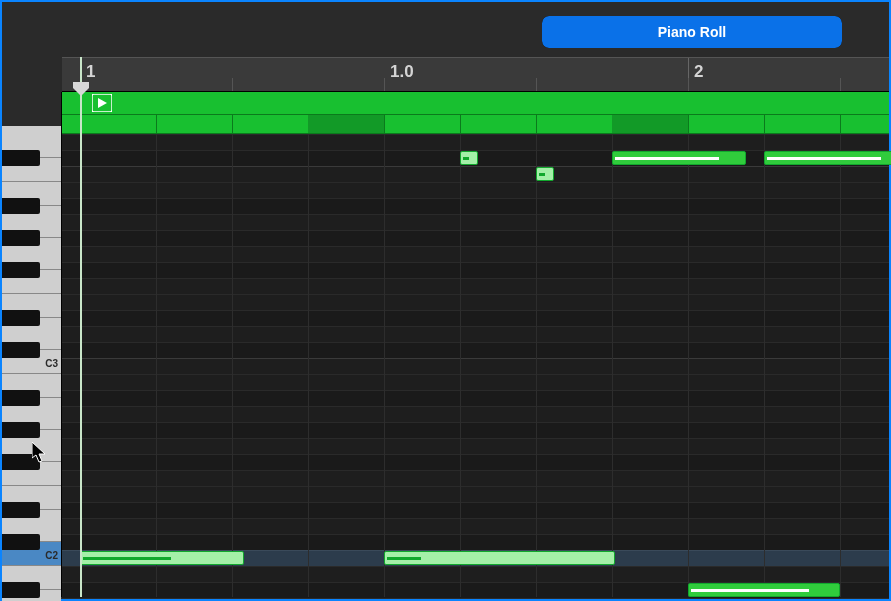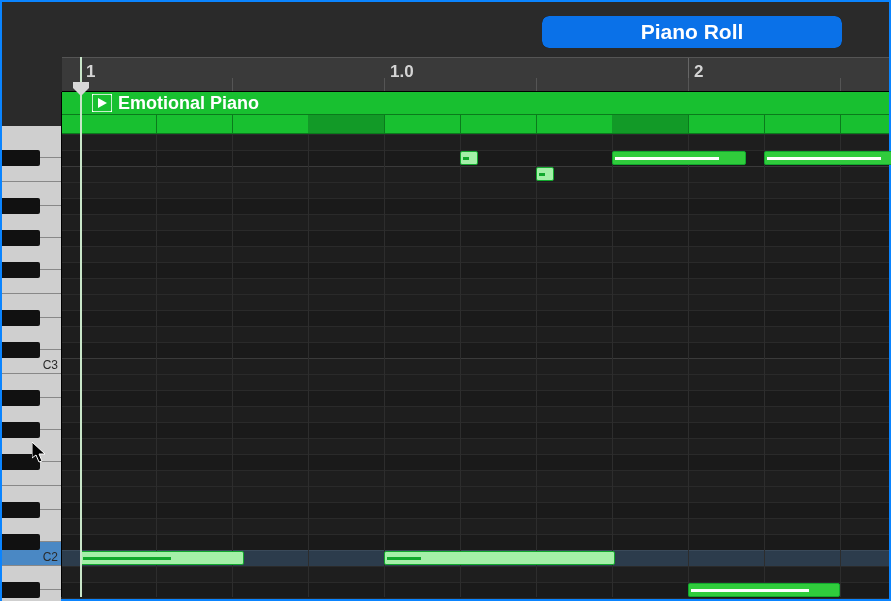--- a/index.html
+++ b/index.html
@@ -4,21 +4,21 @@
 <style>
   * { box-sizing: border-box; margin: 0; padding: 0; font-family: -apple-system, "Helvetica Neue", Arial, sans-serif; }
   html, body { width: 891px; height: 601px; background: #2a2a2a; overflow: hidden; }
   .frame { position: absolute; inset: 0; border: 2px solid #0a84ff; background: #2a2a2a; }
 
   
   .topbar { position: absolute; left: 0; right: 0; top: 0; height: 55px; background: #2a2a2a; }
   .toggle { position: absolute; top: 14px; left: 540px; width: 300px; height: 32px;
             background: #1d1d1d; border-radius: 7px; display: flex; overflow: hidden; }
   .toggle-btn { flex: 1; display: flex; align-items: center; justify-content: center;
-                font-size: 21px; font-weight: 600; color: #fff; cursor: pointer; }
+                font-size: 14px; font-weight: 600; color: #fff; cursor: pointer; }
   .toggle-btn.active { background: #0a71e8; border-radius: 7px; }
 
   
   .ruler { position: absolute; left: 60px; right: 0; top: 55px; height: 35px;
            background: #3a3a3a; border-top: 1px solid #555; border-bottom: 1px solid #000; }
   .ruler-bar  { position: absolute; top: 0; bottom: 0; width: 1px; background: #666; }
   .ruler-beat { position: absolute; top: 20px; bottom: 0; width: 1px; background: #555; }
   .ruler-num  { position: absolute; top: 4px; font-size: 17px; font-weight: 600; color: #d4d4d4; }
 
   
@@ -45,21 +45,21 @@
   
   .piano { position: absolute; left: 0; top: 90px; bottom: 2px; width: 60px;
            background: #cfcfcf; border-right: 1px solid #000; }
   .piano-top { position: absolute; left: 0; right: 0; top: 0; height: 42px;
                background: #2a2a2a; border-bottom: 1px solid #000; }
   .white-key { position: absolute; left: 0; right: 0; background: #cfcfcf;
                border-bottom: 1px solid #888; }
   .white-key.pressed { background: #4a88c4; }
   .black-key { position: absolute; left: 0; width: 38px; background: #111;
                border-radius: 0 2px 2px 0; z-index: 2; }
-  .key-label { position: absolute; right: 3px; bottom: 1px; font-size: 12px; font-weight: 400;
+  .key-label { position: absolute; right: 3px; bottom: 1px; font-size: 10px; font-weight: 700;
                color: #2a2a2a; z-index: 3; pointer-events: none; }
 
   
   .note { position: absolute; height: 14px; background: #a4f0a8; border: 1px solid #11a82d;
           border-radius: 2px; overflow: hidden; }
   .note .vel { position: absolute; left: 2px; top: 5px; height: 3px; background: #11a82d; }
   .note.hi  { background: #30cc3c; }
   .note.hi .vel { background: #ffffff; }
 
   
@@ -97,21 +97,20 @@
       <span class="ruler-num" style="left: 632px;">2</span>
     </div>
 
   <div class="region-header" id="region">
     <span class="region-play-icon">
       <svg viewBox="0 0 20 18">
           <rect x="0" y="0" width="20" height="18" rx="2" fill="none" stroke="#fff" stroke-width="1.5"></rect>
           <polygon points="6,4 6,14 15,9" fill="#fff"></polygon>
         </svg>
     </span>
-    <span class="region-title">Emotional Piano</span>
     <div class="region-divider"></div>
   <div class="region-tick" style="left: 18px;"></div>
       <div class="region-tick" style="left: 94px;"></div>
       <div class="region-tick" style="left: 170px;"></div>
       <div class="region-tick" style="left: 246px;"></div>
       <div class="region-tick" style="left: 322px;"></div>
       <div class="region-tick" style="left: 398px;"></div>
       <div class="region-tick" style="left: 474px;"></div>
       <div class="region-tick" style="left: 550px;"></div>
       <div class="region-tick" style="left: 626px;"></div>

